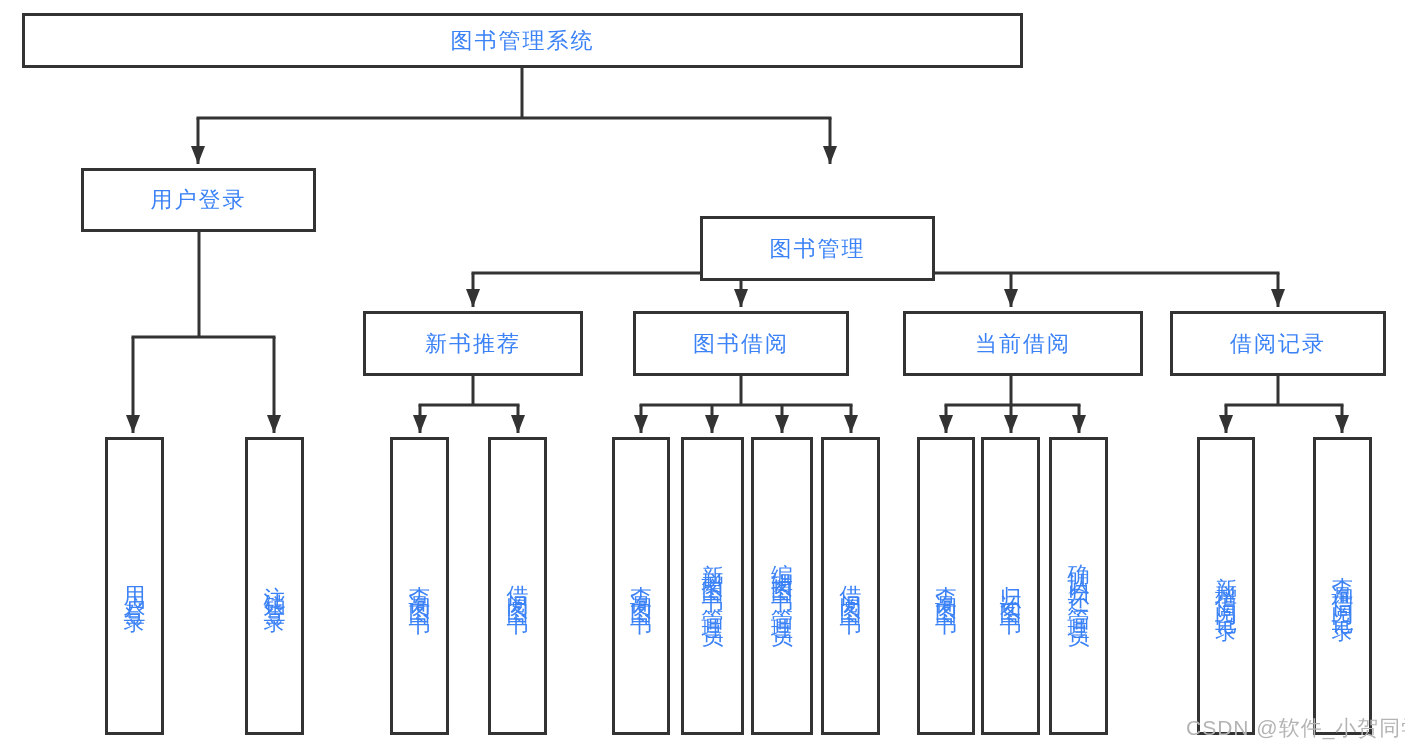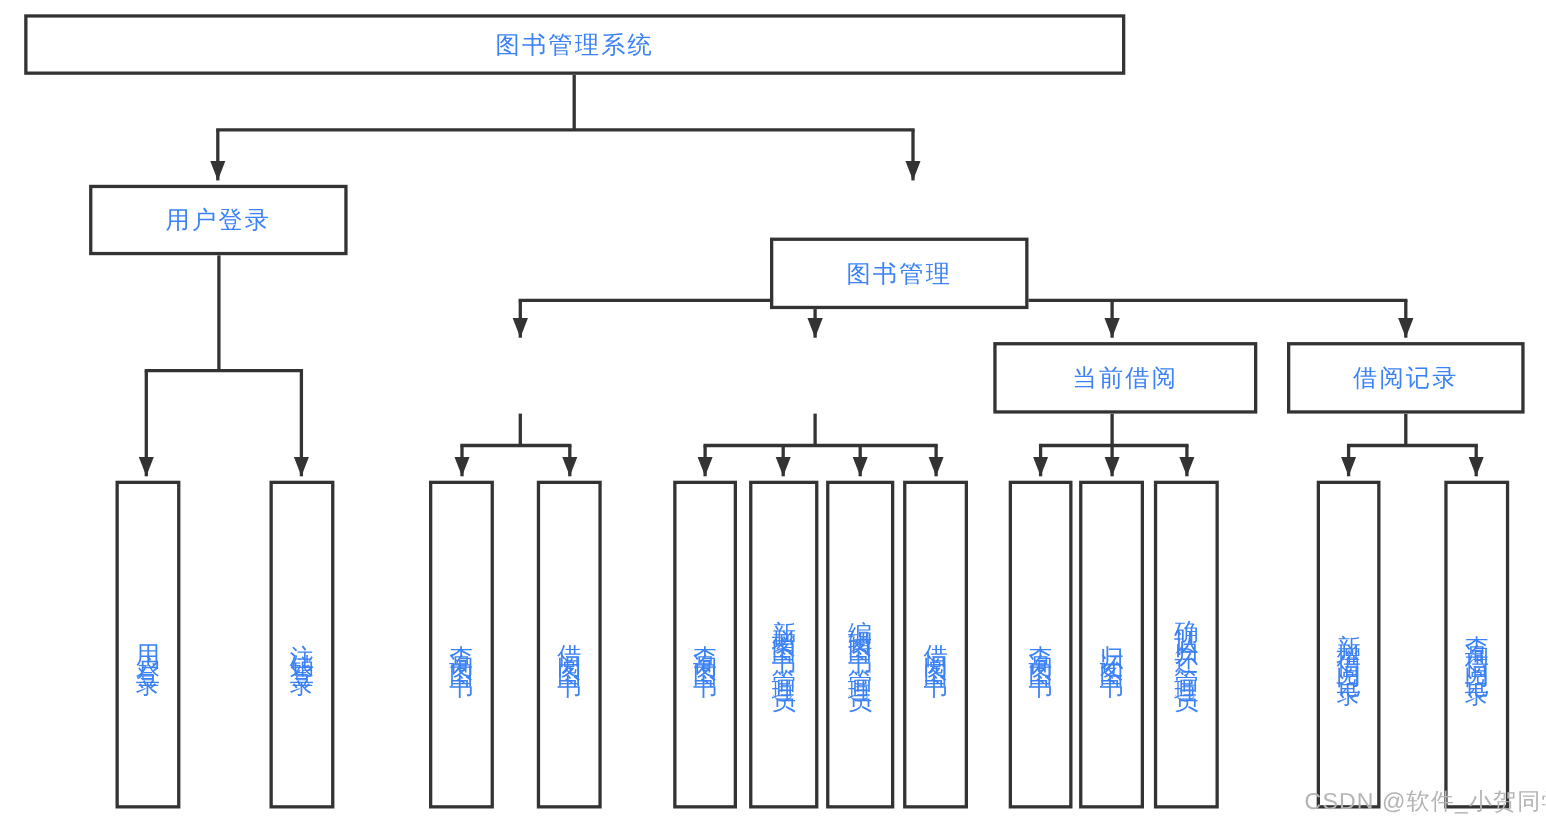--- a/index.html
+++ b/index.html
@@ -127,20 +127,22 @@
       <path d="M1226,405 V433" marker-end="url(#arw)"></path>
       <path d="M1342,405 V433" marker-end="url(#arw)"></path>
     </g>
   </svg>
 
   <div class="node h" id="n-root">图书管理系统</div>
 
   <div class="node h" id="n-login">用户登录</div>
   <div class="node h" id="n-mgmt">图书管理</div>
 
+  <div class="node h" id="n-rec">新书推荐</div>
+  <div class="node h" id="n-borrow">图书借阅</div>
   <div class="node h" id="n-cur">当前借阅</div>
   <div class="node h" id="n-hist">借阅记录</div>
 
   <div class="node v leaf" id="l-userlogin">用户登录</div>
   <div class="node v leaf" id="l-logout">注销登录</div>
 
   <div class="node v leaf" id="l-rec-query">查询图书</div>
   <div class="node v leaf" id="l-rec-borrow">借阅图书</div>
 
   <div class="node v leaf" id="l-bor-query">查询图书</div>

